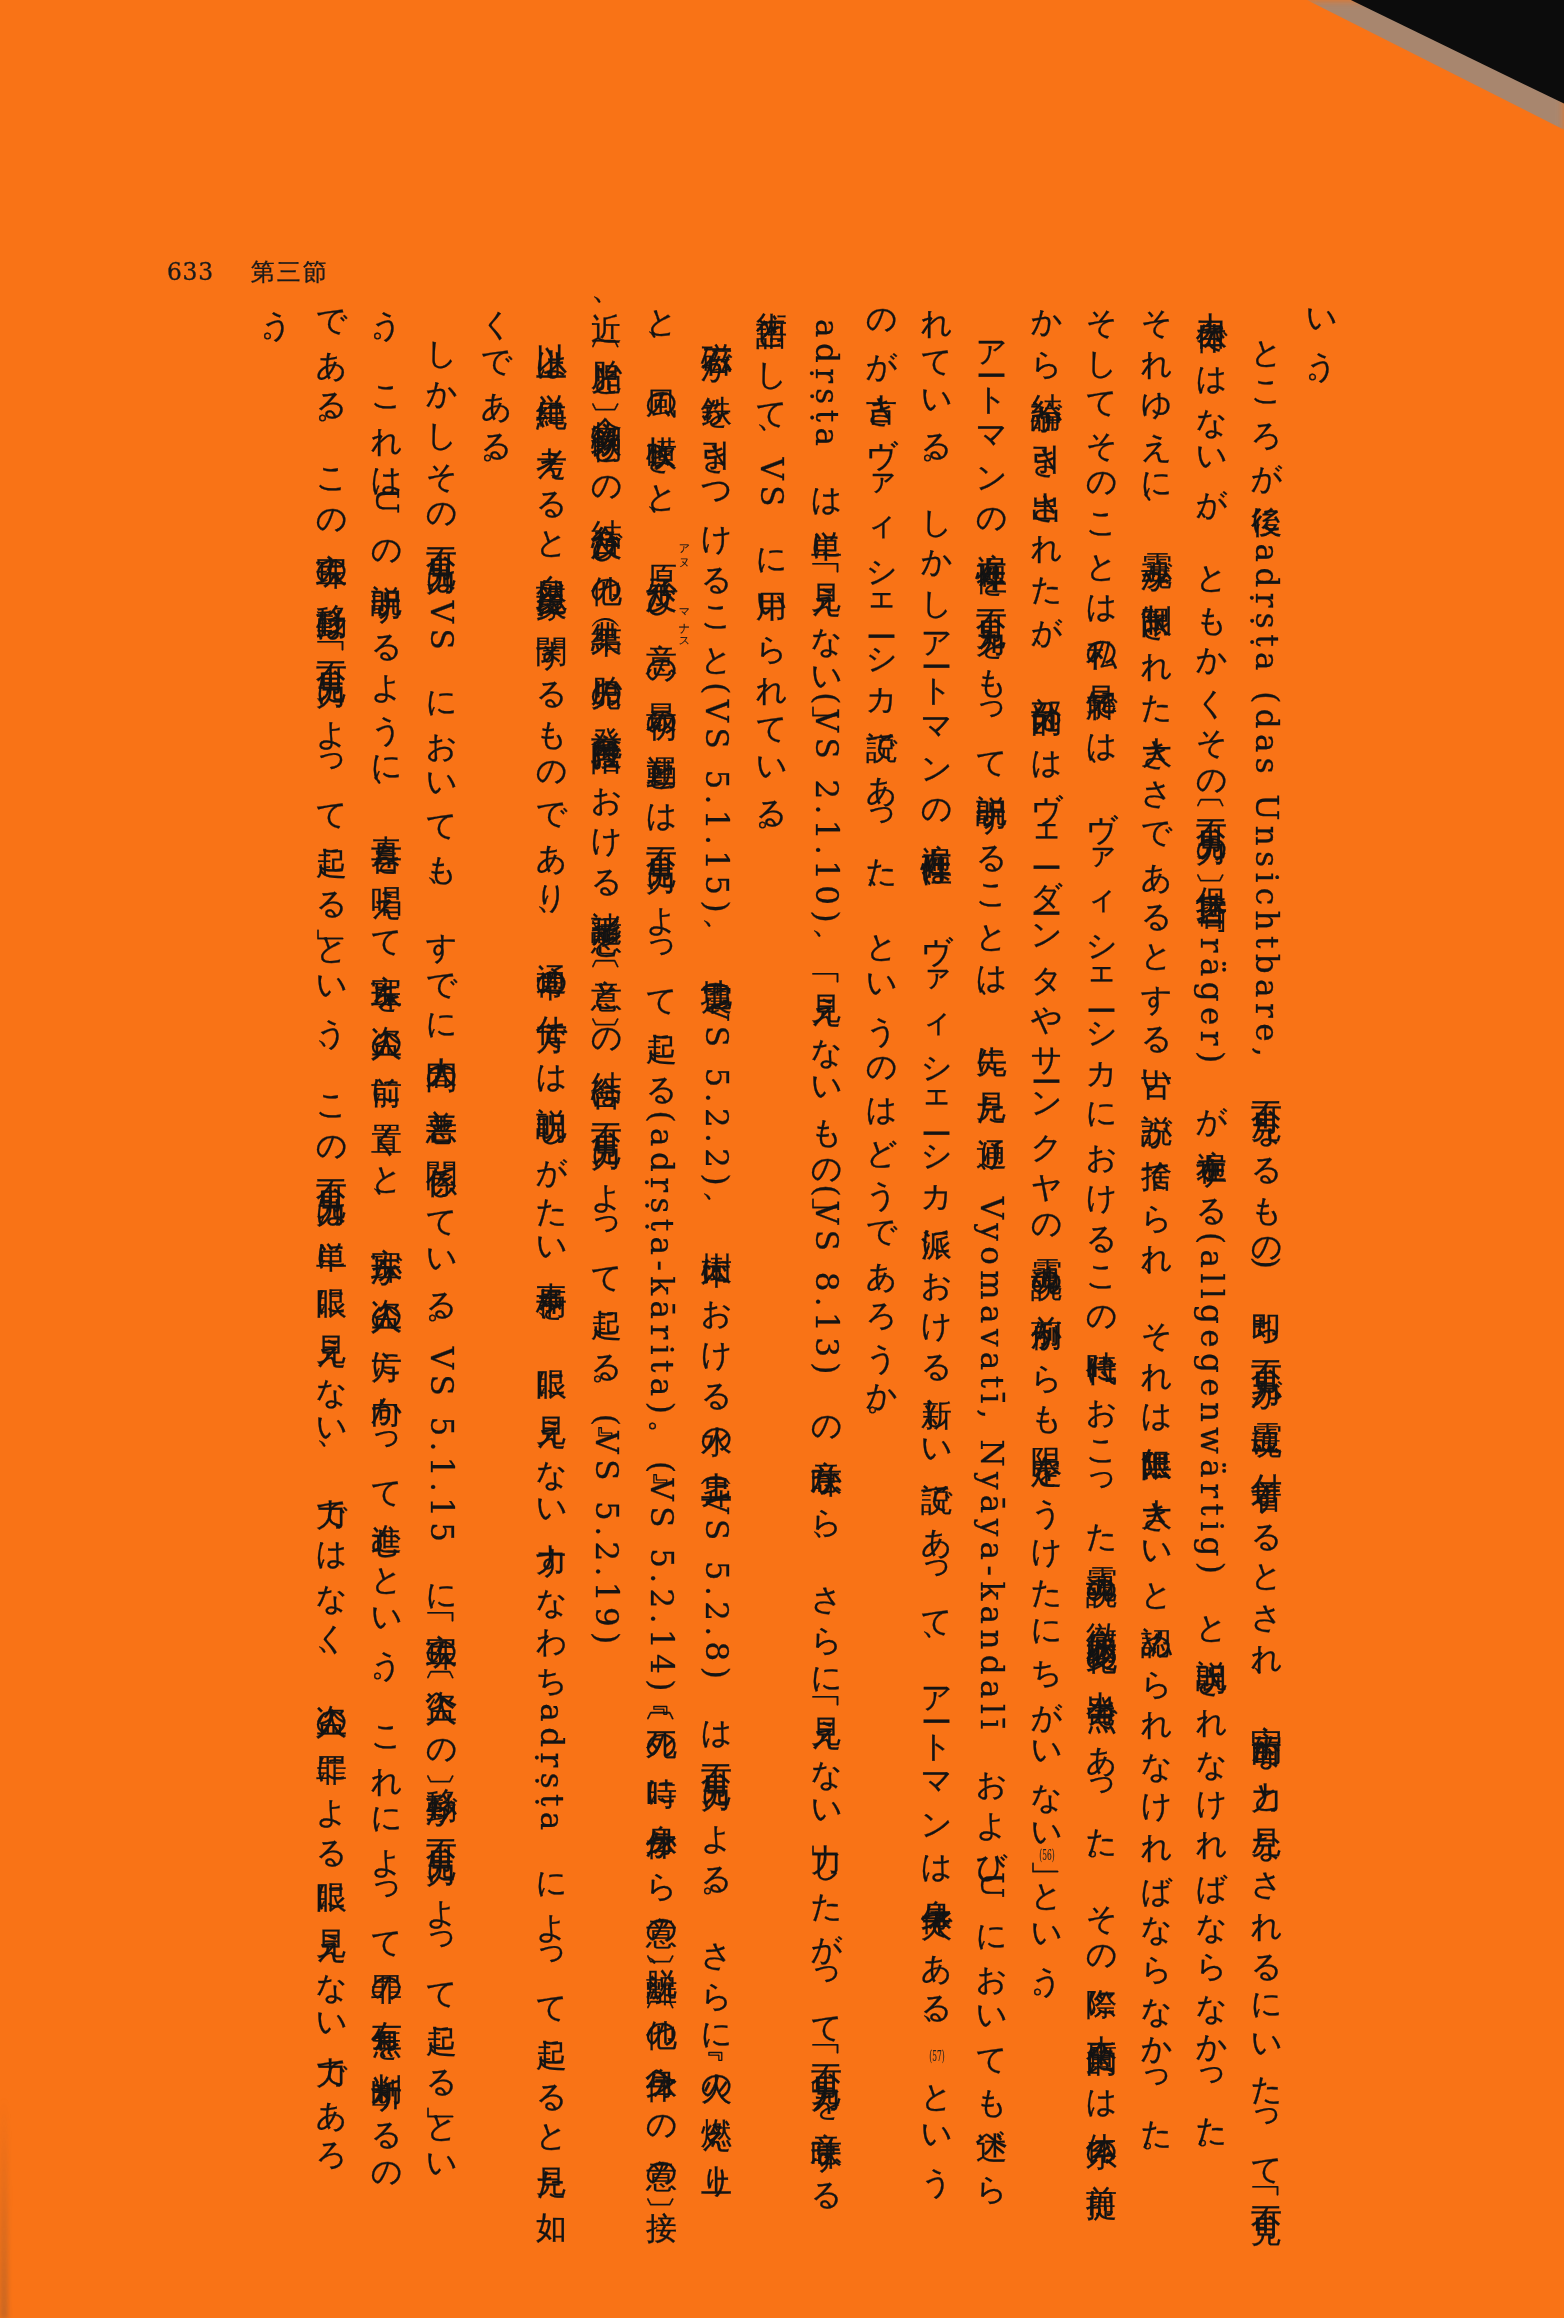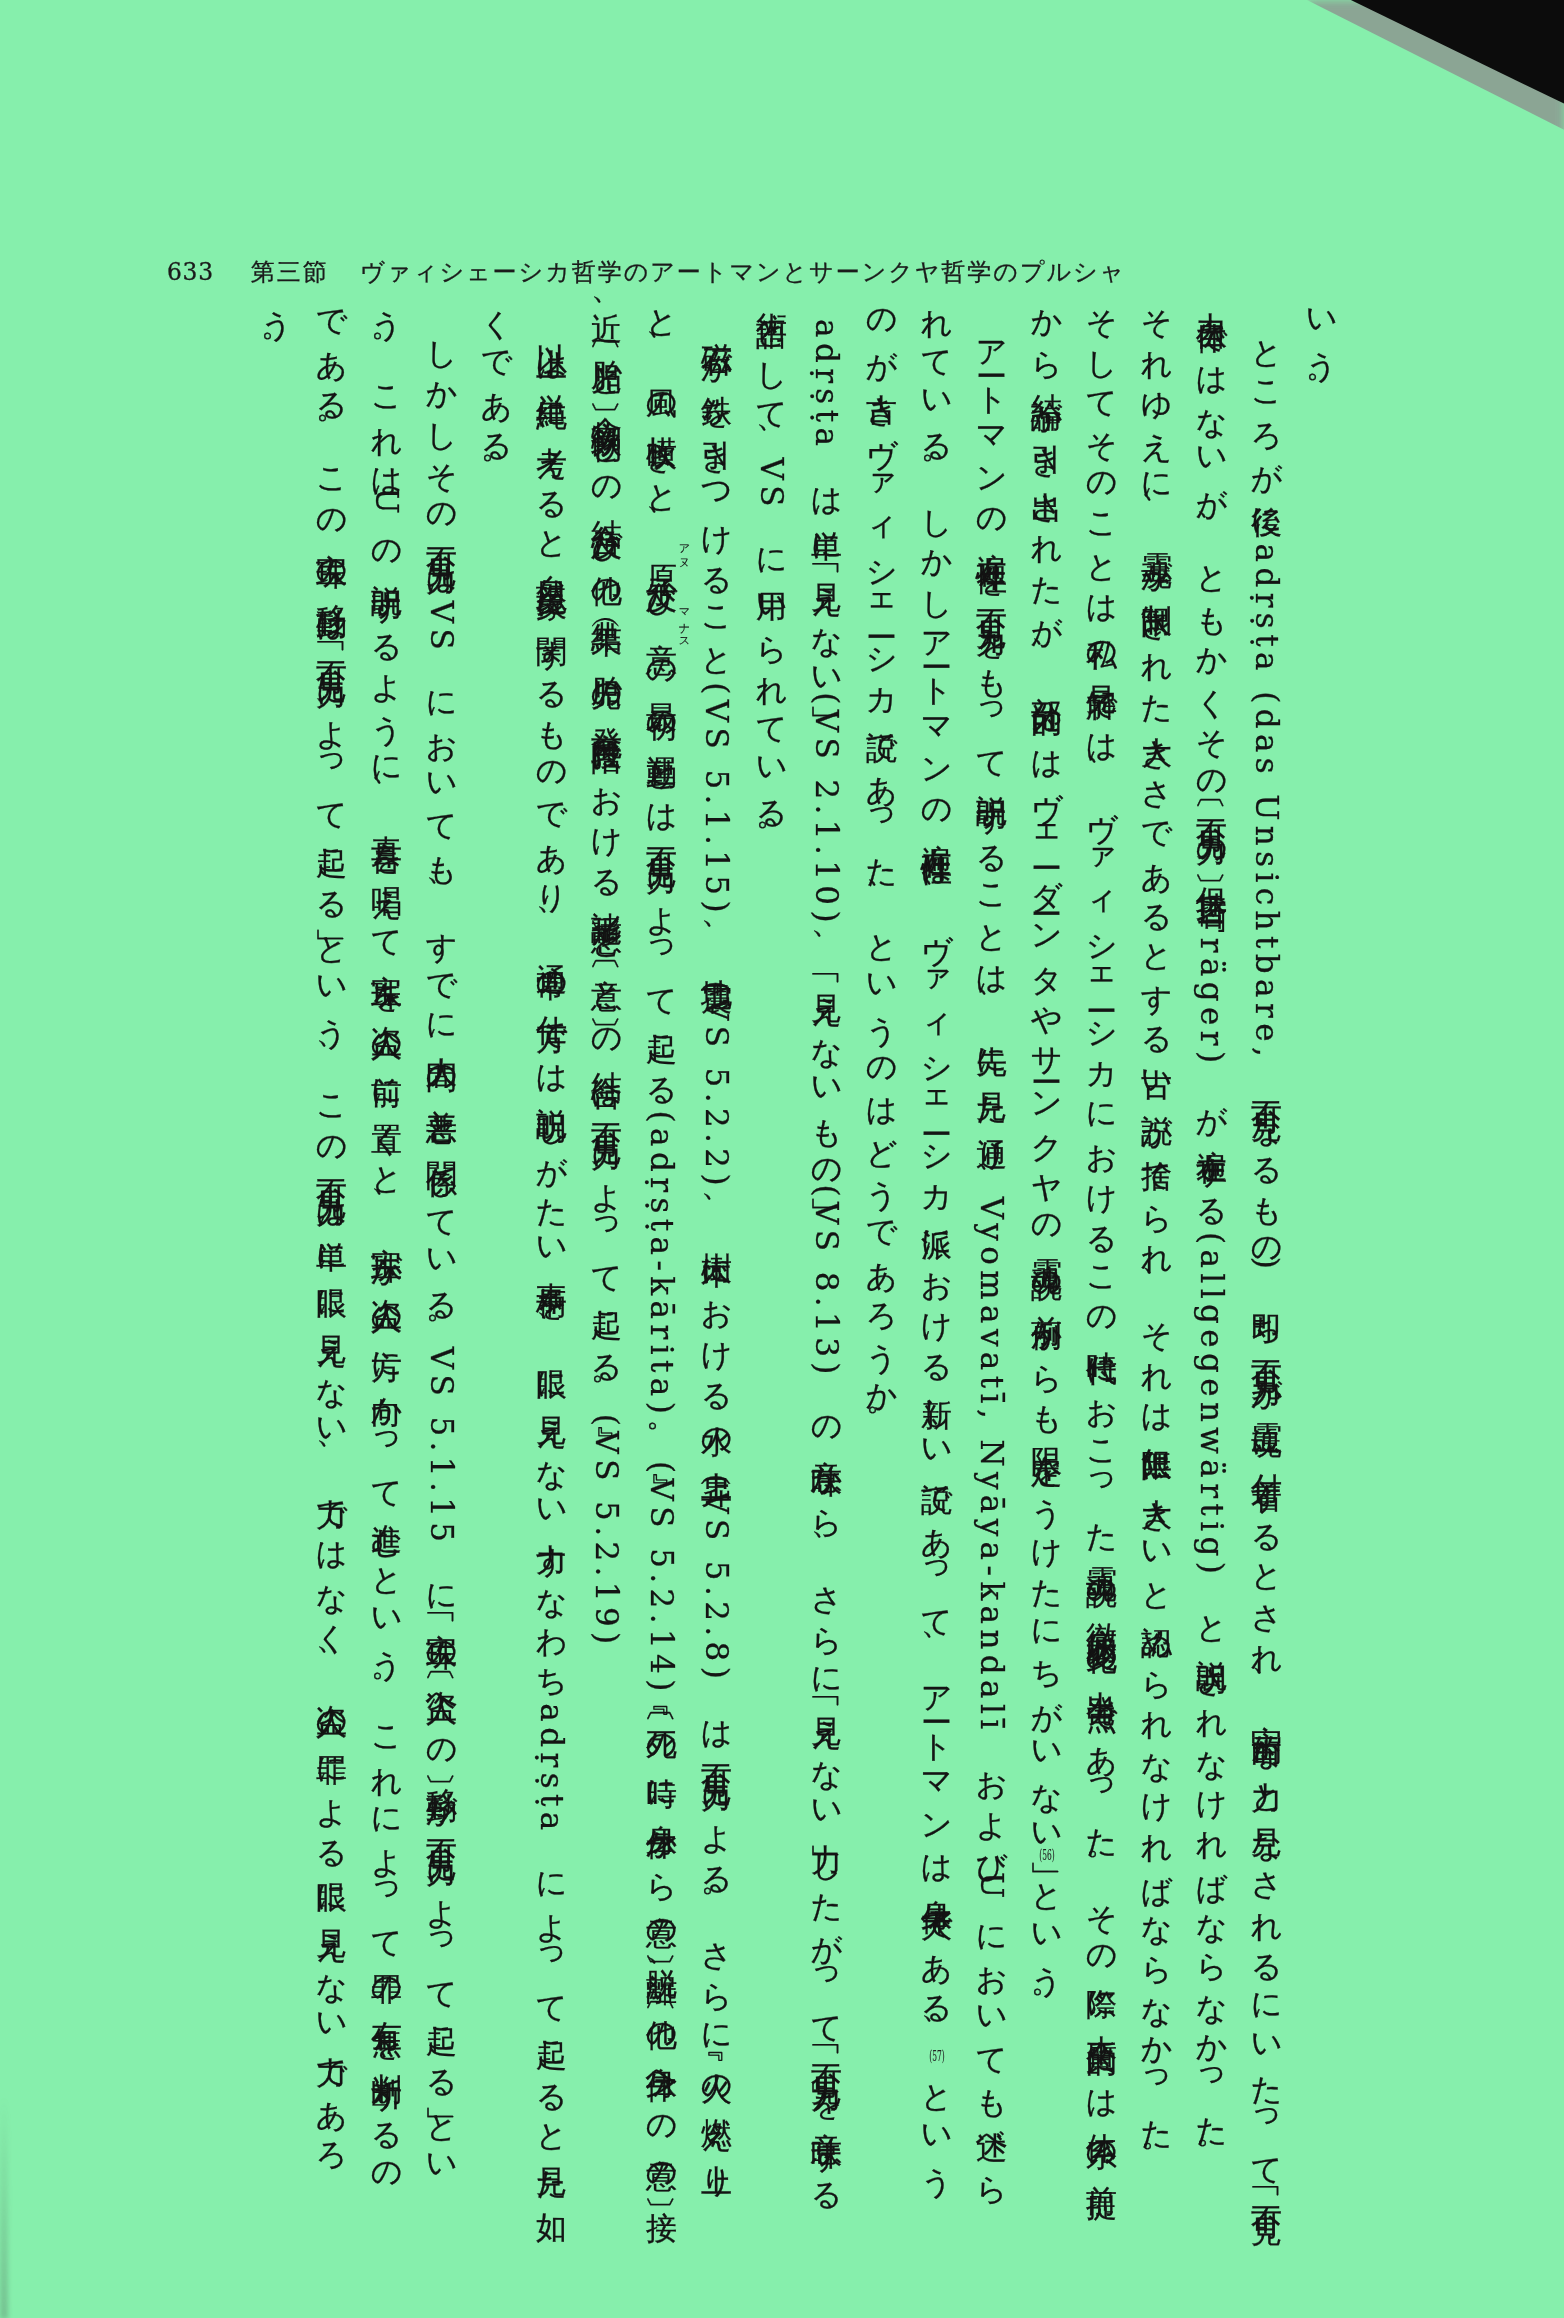--- a/index.html
+++ b/index.html
@@ -9,21 +9,21 @@
   body {
     width: 1565px;
     height: 2319px;
     position: relative;
     background: #f4f4f1;
     font-family: "DejaVu Serif", "Liberation Serif", serif;
   }
   .page {
     position: absolute;
     inset: 0;
-    background: #86efac;
+    background: #f97316;
     overflow: hidden;
   }
 
   
   .corner {
     position: absolute;
     top: 0;
     right: 0;
     width: 258px;
     height: 137px;
@@ -122,21 +122,20 @@
 
   <div class="corner">
     <div class="corner-outer"></div>
     <div class="corner-inner"></div>
   </div>
   <div class="edge-smudge"></div>
 
   <header class="header">
     <span class="num">633</span>
     <span class="label">第三節</span>
-    <span class="title">ヴァィシェーシカ哲学のアートマンとサーンクヤ哲学のプルシャ</span>
   </header>
 
   <main class="body-text">
     <p class="para no-indent">いう。</p>
     <p class="para"><span>ところが後に adṛṣṭa (das Unsichtbare, 不可見なるもの) 即ち不可見力が霊魂に付着するとされ、宇宙的な力と見なされるにいたって「不可見力自体ではないが、ともかくその〔不可見力の〕保持者 (Träger) が遍在する (allgegenwärtig) と説明されなければならなかった。それゆえに、霊魂が制限された大きさであるとする古い説が捨てられ、それは無限に大きいと認められなければならなかった。そしてそのことは私の見解では、ヴァィシェーシカにおけるこの時代におこった霊魂説の徹底的変化の出発点であった。その際に本質的には体系の前提から結論が引き出されたが、部分的にはヴェーダーンタやサーンクヤの霊魂説の前例からも限定をうけたにちがいない」</span><span class="fnref">(56)</span><span>という。</span></p>
     <p class="para"><span>アートマンの遍在性を不可見力をもって説明することは、先に見た通り、Vyomavatī, Nyāya-kandalī およびUにおいても述べられている。しかしアートマンの遍在性は、ヴァィシェーシカ派における新しい説であって、アートマンは身体大である、</span><span class="fnref">(57)</span><span>というのが古きヴァィシェーシカ説であった、というのはどうであろうか。</span></p>
     <p class="para">adṛṣṭa は単に「見えない」(VS 2.1.10)、「見えないもの」(VS 8.13) の意味から、さらに「見えない力」したがって「不可見力」を意味する術語として、VS に用いられている。</p>
     <p class="para"><span>磁石が鉄を引きつけること (VS 5.1.15)、地震 (VS 5.2.2)、樹木における水の上昇 (VS 5.2.8) は不可見力による。さらに『火の燃え上りと、風の横吹きと、</span><ruby><span>原子</span><rt>アヌ</rt></ruby><span>及び</span><ruby><span>意</span><rt>マナス</rt></ruby><span>の最初の運動とは不可見力によって起こる (adṛṣṭa-kārita)。』(VS 5.2.14)『〔死の時に身体から意の〕脱離、〔他の身体への意の〕接近、〔胎児と〕食物飲物との結合及び他の結果（＝胎児の発育段階における諸形態〕と〔意と〕の結合は不可見力によって起こる。』(VS 5.2.19)</span></p>
     <p class="para">以上は単純に考えると自然現象に関するものであり、通常の仕方では説明しがたい事柄を、眼に見えない力すなわち adṛṣṭa によって起こると見た如くである。</p>
     <p class="para">しかしその不可見力は VS においても、すでに人間の善悪と関係している。VS 5.1.15 に「宝珠の〔盗人への〕移動が不可見力によって起こる」という。これはUの説明するように、真言を唱えて宝珠を盗人の前に置くと、宝珠が盗人の方に向かって進むという。これによって罪の有無を判断するのである。この宝珠の移動は「不可見力によって起こる」という、この不可見力は単に眼に見えない、力ではなく、盗人の罪による眼に見えない力であろう。</p>

